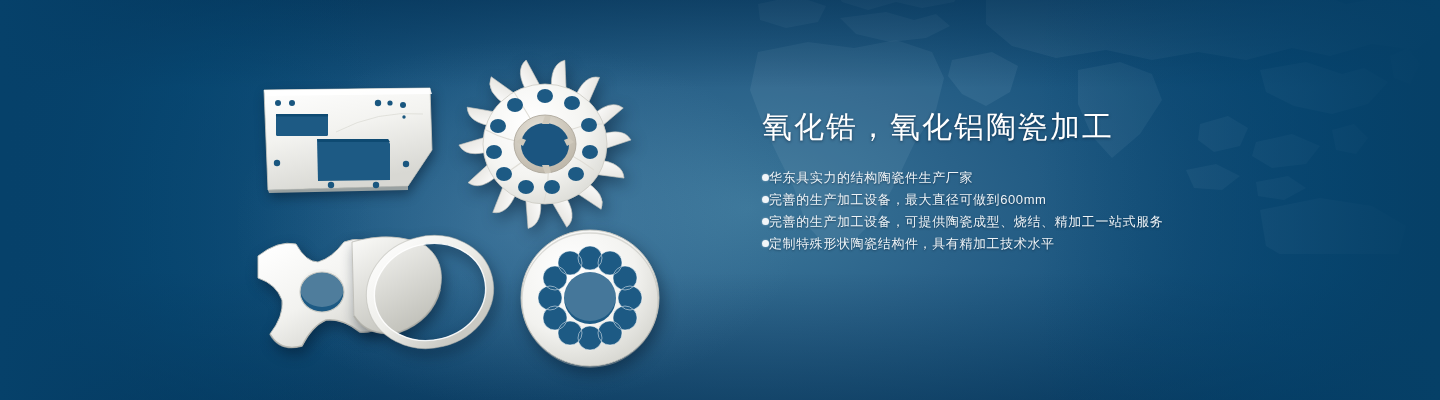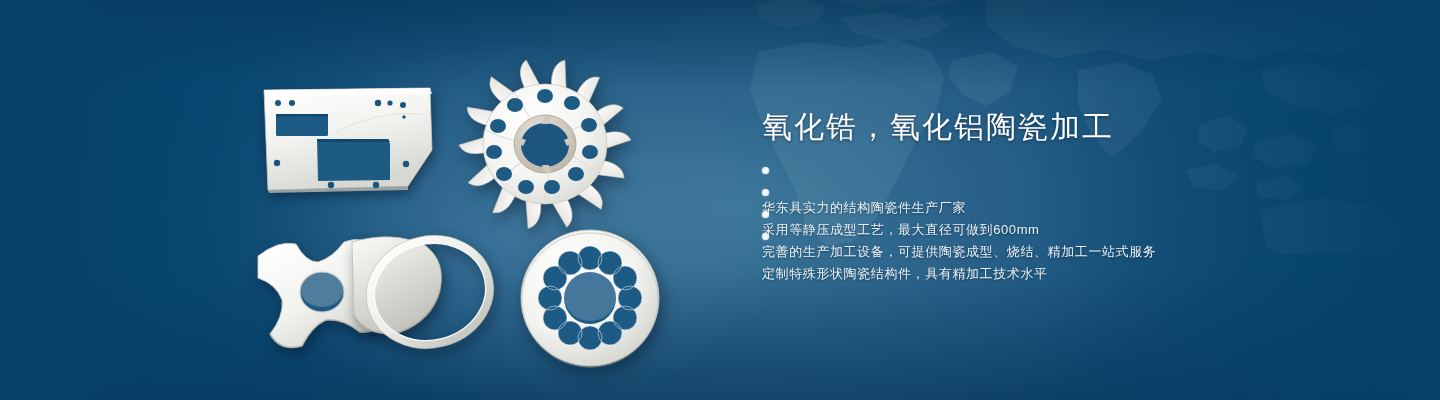--- a/index.html
+++ b/index.html
@@ -68,22 +68,22 @@
 
   
   .copy{ position:absolute; left:762px; top:108px; width:600px; }
   .headline{
     font-size:30px; font-weight:400; color:#ffffff; letter-spacing:2px;
     line-height:1.25; white-space:nowrap;
     text-shadow:0 1px 3px rgba(0,20,40,.55);
   }
   .bullets{ list-style:none; margin-top:21px; }
   .bullet{
-    display:flex; align-items:flex-start; gap:25px;
-    height:22px; margin-bottom:0px;flex-direction:column;
+    display:flex; align-items:center; gap:0;
+    height:22px; margin-bottom:0px;
   }
   .dot{
     width:7px; height:7px; border-radius:50%;
     background:#f2f6f9; flex:0 0 auto;
     box-shadow:0 0 2px rgba(255,255,255,.5);
   }
   .btext{
     font-size:13px; color:#eef4f8; letter-spacing:.6px; white-space:nowrap;
     text-shadow:0 1px 2px rgba(0,20,40,.5);
   }
@@ -369,21 +369,21 @@
   <div class="copy">
     <div class="headline">氧化锆，氧化铝陶瓷加工</div>
 
     <ul class="bullets">
       <li class="bullet">
         <span class="dot"></span>
         <span class="btext">华东具实力的结构陶瓷件生产厂家</span>
       </li>
       <li class="bullet">
         <span class="dot"></span>
-        <span class="btext">采用等静压成型工艺，最大直径可做到600mm</span>
+        <span class="btext">完善的生产加工设备，最大直径可做到600mm</span>
       </li>
       <li class="bullet">
         <span class="dot"></span>
         <span class="btext">完善的生产加工设备，可提供陶瓷成型、烧结、精加工一站式服务</span>
       </li>
       <li class="bullet">
         <span class="dot"></span>
         <span class="btext">定制特殊形状陶瓷结构件，具有精加工技术水平</span>
       </li>
     </ul>

